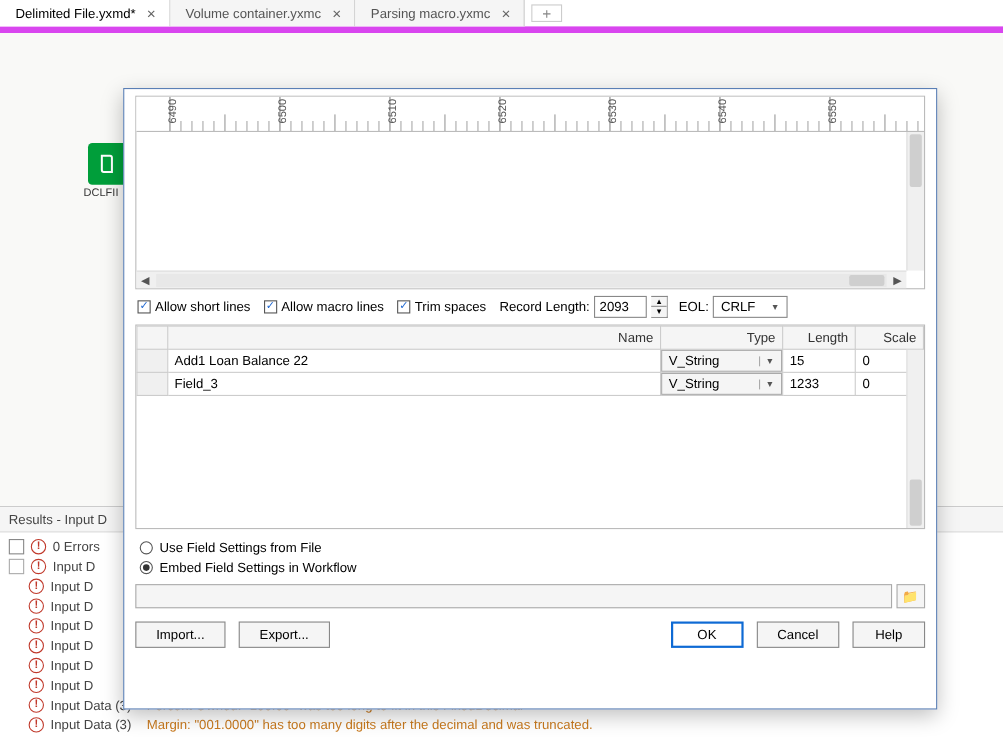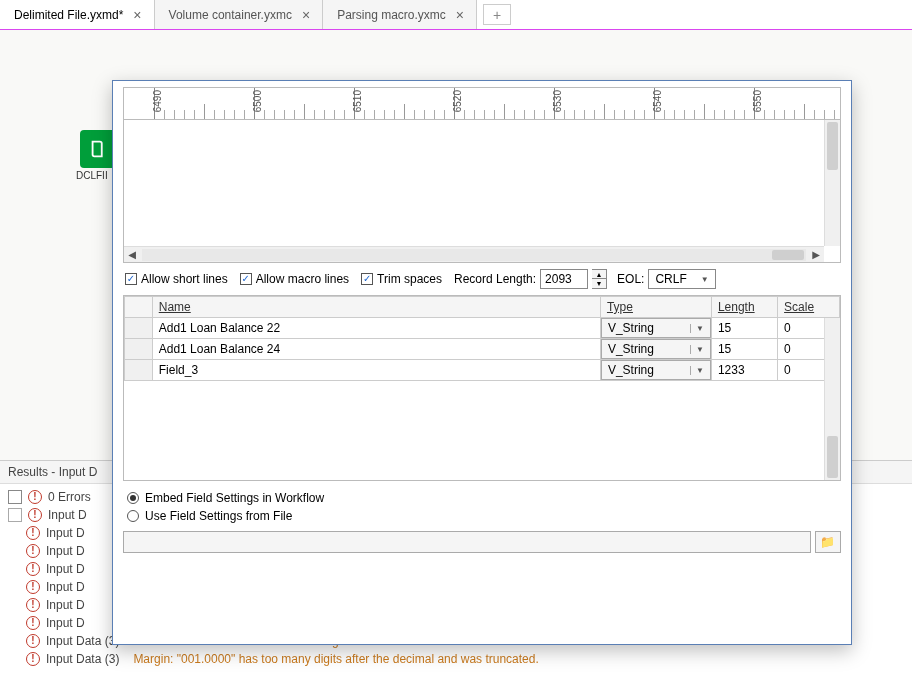--- a/index.html
+++ b/index.html
@@ -1,19 +1,19 @@
 <!DOCTYPE html>
 <html><head>
   <meta charset="utf-8">
   <style>
     * { box-sizing: border-box; font-family: "Segoe UI", Tahoma, sans-serif; font-size: 12px; }
     body { margin: 0; padding: 0; background: #f0f0f0; width: 912px; height: 673px; overflow: hidden; position: relative; }
     
     
-    .tab-bar { background: #fff; height: 30px; display: flex; align-items: stretch; border-bottom: 1px solid #d946ef; }
+    .tab-bar { background: #fff; height: 30px; display: flex; align-items: stretch; border-bottom: 6px solid #d946ef; }
     .tab { display: flex; align-items: center; padding: 0 10px 0 14px; border-right: 1px solid #ccc; gap: 8px; background: #fff; cursor: pointer; }
     .tab.inactive { background: #f5f5f5; color: #555; }
     .tab-close { color: #666; font-size: 14px; line-height: 1; cursor: pointer; padding: 0 2px; }
     .tab-add { width: 28px; display: flex; align-items: center; justify-content: center; color: #888; border: 1px solid #ccc; margin: 4px 0 4px 6px; cursor: pointer; font-size: 14px; }
     
     
     .bg-canvas { position: absolute; top: 30px; left: 0; right: 0; bottom: 0; background: #f9f9f7; }
     .tool-icon { position: absolute; left: 80px; top: 100px; width: 38px; height: 38px; background: #009e3a; border-radius: 4px; display: flex; align-items: center; justify-content: center; }
     .tool-icon svg { width: 22px; height: 22px; }
     .tool-label { position: absolute; left: 76px; top: 140px; font-size: 10px; color: #333; }
@@ -57,21 +57,21 @@
     .num-input { width: 48px; height: 20px; border: 1px solid #888; padding: 0 4px; display: inline-flex; align-items: center; background: #fff; }
     .spinner { display: inline-flex; flex-direction: column; border: 1px solid #888; border-left: none; height: 20px; }
     .spinner div { width: 14px; height: 9px; display: flex; align-items: center; justify-content: center; font-size: 7px; line-height: 1; background: #f5f5f5; cursor: pointer; }
     .spinner div:first-child { border-bottom: 1px solid #888; }
     .select { display: inline-flex; align-items: center; height: 20px; border: 1px solid #888; background: #fff; padding: 0 2px 0 6px; cursor: pointer; }
     .select .caret { margin-left: 10px; font-size: 8px; color: #555; padding: 0 4px; }
     
     .grid-wrap { margin: 2px 10px; border: 1px solid #bbb; height: 186px; overflow: hidden; position: relative; }
     .grid { width: 100%; border-collapse: collapse; table-layout: fixed; }
     .grid th { background: #f5f5f5; border: 1px solid #ccc; padding: 3px 6px; font-weight: normal; color: #333; text-align: left; }
-    .grid th.center { text-align: left; text-decoration: underline; }
+    .grid th.center { text-align: right; }
     .grid td { border: 1px solid #ccc; padding: 3px 6px; background: #fff; }
     .grid td.rowhead { background: #f0f0f0; width: 22px; }
     .type-cell { display: flex; justify-content: space-between; align-items: center; background: #f5f5f5; border: 1px solid #aaa; margin: -3px -6px; padding: 2px 2px 2px 6px; cursor: pointer; }
     .type-cell .caret { font-size: 8px; color: #555; border-left: 1px solid #aaa; padding: 0 4px 0 5px; }
     .grid-vscroll { position: absolute; right: 0; top: 22px; bottom: 0; width: 16px; background: #f0f0f0; border-left: 1px solid #ddd; }
     .grid-vscroll .thumb { position: absolute; left: 2px; right: 2px; bottom: 2px; height: 42px; background: #cfcfcf; border-radius: 2px; }
     
     .radio-group { padding: 6px 14px 2px 14px; }
     .radio-row { display: flex; align-items: center; gap: 6px; padding: 2px 0; }
     .radio { width: 12px; height: 12px; border: 1px solid #555; border-radius: 50%; display: inline-flex; align-items: center; justify-content: center; cursor: pointer; }
@@ -245,60 +245,56 @@
               <div class="type-cell">
                 <span>V_String</span>
                 <span class="caret">▼</span>
               </div>
             </td>
             <td>15</td>
             <td>0</td>
           </tr>
           <tr>
             <td class="rowhead"></td>
-            <td>Add1 Loan Balance 24</td>
-            <td>
-              <div class="type-cell">
-                <span>V_String</span>
-                <span class="caret">▼</span>
-              </div>
-            </td>
-            <td>15</td>
-            <td>0</td>
-          </tr>
-          <tr>
-            <td class="rowhead"></td>
             <td>Field_3</td>
             <td>
               <div class="type-cell">
                 <span>V_String</span>
                 <span class="caret">▼</span>
               </div>
             </td>
             <td>1233</td>
             <td>0</td>
           </tr>
         </tbody>
     </table>
     <div class="grid-vscroll">
         <div class="thumb"></div>
       </div>
   </div>
 
   <div class="radio-group">
     <div class="radio-row">
+        <span class="radio"></span>
+        <span>Use Field Settings from File</span>
+      </div>
+    <div class="radio-row">
         <span class="radio checked"></span>
         <span>Embed Field Settings in Workflow</span>
-      </div>
-    <div class="radio-row">
-        <span class="radio"></span>
-        <span>Use Field Settings from File</span>
       </div>
   </div>
 
   <div class="path-row">
     <div class="path-input"></div>
     <div class="browse-btn">
         <span>📁</span>
       </div>
   </div>
 
+  <div class="btn-row">
+    <button class="btn">Import...</button>
+    <button class="btn">Export...</button>
+    <div class="btn-spacer"></div>
+    <button class="btn primary">OK</button>
+    <button class="btn">Cancel</button>
+    <button class="btn">Help</button>
+  </div>
 </div>
 
 </body></html>

